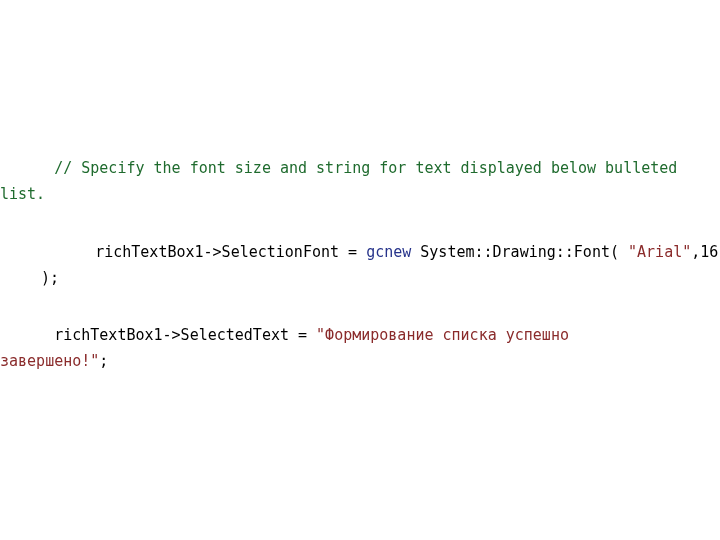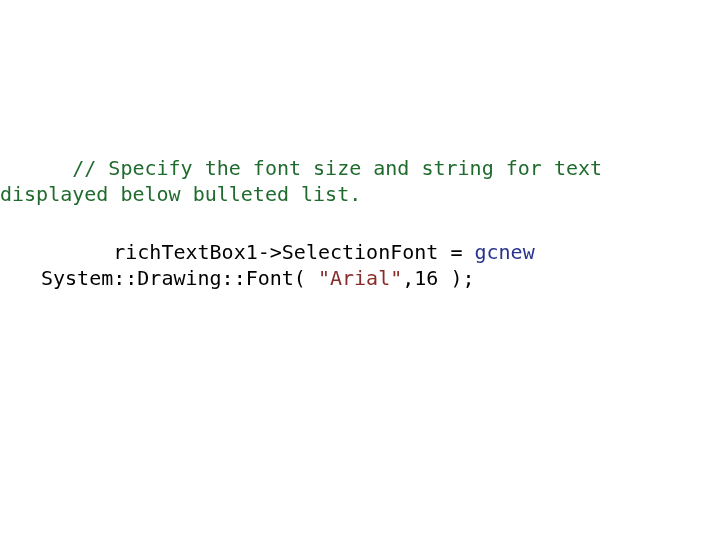--- a/index.html
+++ b/index.html
@@ -16,21 +16,21 @@
   #page {
     position: relative;
     width: 720px;
     height: 540px;
     background: #ffffff;
   }
   .code-block {
     position: absolute;
     left: 0;
     width: 684px;
-    font-size: 20px;
+    font-size: 15px;
     line-height: 26px;
     letter-spacing: 0px;
     white-space: pre-wrap;
     word-break: break-word;
     font-family: "DejaVu Sans Mono", "Liberation Mono", monospace;
   }
   #block-comment { top: 155px; }
   #block-font    { top: 239px; margin-left: 41px; }
   #block-text    { top: 322px; }
 
@@ -43,14 +43,15 @@
 </style>
 </head>
 <body>
 
 <div id="page">
 
   <div class="code-block" id="block-comment"><span class="tok indent">      </span><span class="tok tok-comment" style="color: rgb(31, 107, 46);">// Specify the font size and string for text displayed below bulleted list.</span></div>
 
   <div class="code-block" id="block-font"><span class="tok indent">      </span><span class="tok tok-plain" style="color: rgb(0, 0, 0);">richTextBox1-&gt;SelectionFont = </span><span class="tok tok-keyword" style="color: rgb(39, 52, 139);">gcnew</span><span class="tok tok-plain" style="color: rgb(0, 0, 0);"> System::Drawing::Font( </span><span class="tok tok-string" style="color: rgb(138, 43, 43);">"Arial"</span><span class="tok tok-plain" style="color: rgb(0, 0, 0);">,16 );</span></div>
 
+  <div class="code-block" id="block-text"><span class="tok indent">      </span><span class="tok tok-plain" style="color: rgb(0, 0, 0);">richTextBox1-&gt;SelectedText = </span><span class="tok tok-string" style="color: rgb(138, 43, 43);">"Формирование списка успешно завершено!"</span><span class="tok tok-plain" style="color: rgb(0, 0, 0);">;</span></div>
 
 </div>
 
 </body></html>

